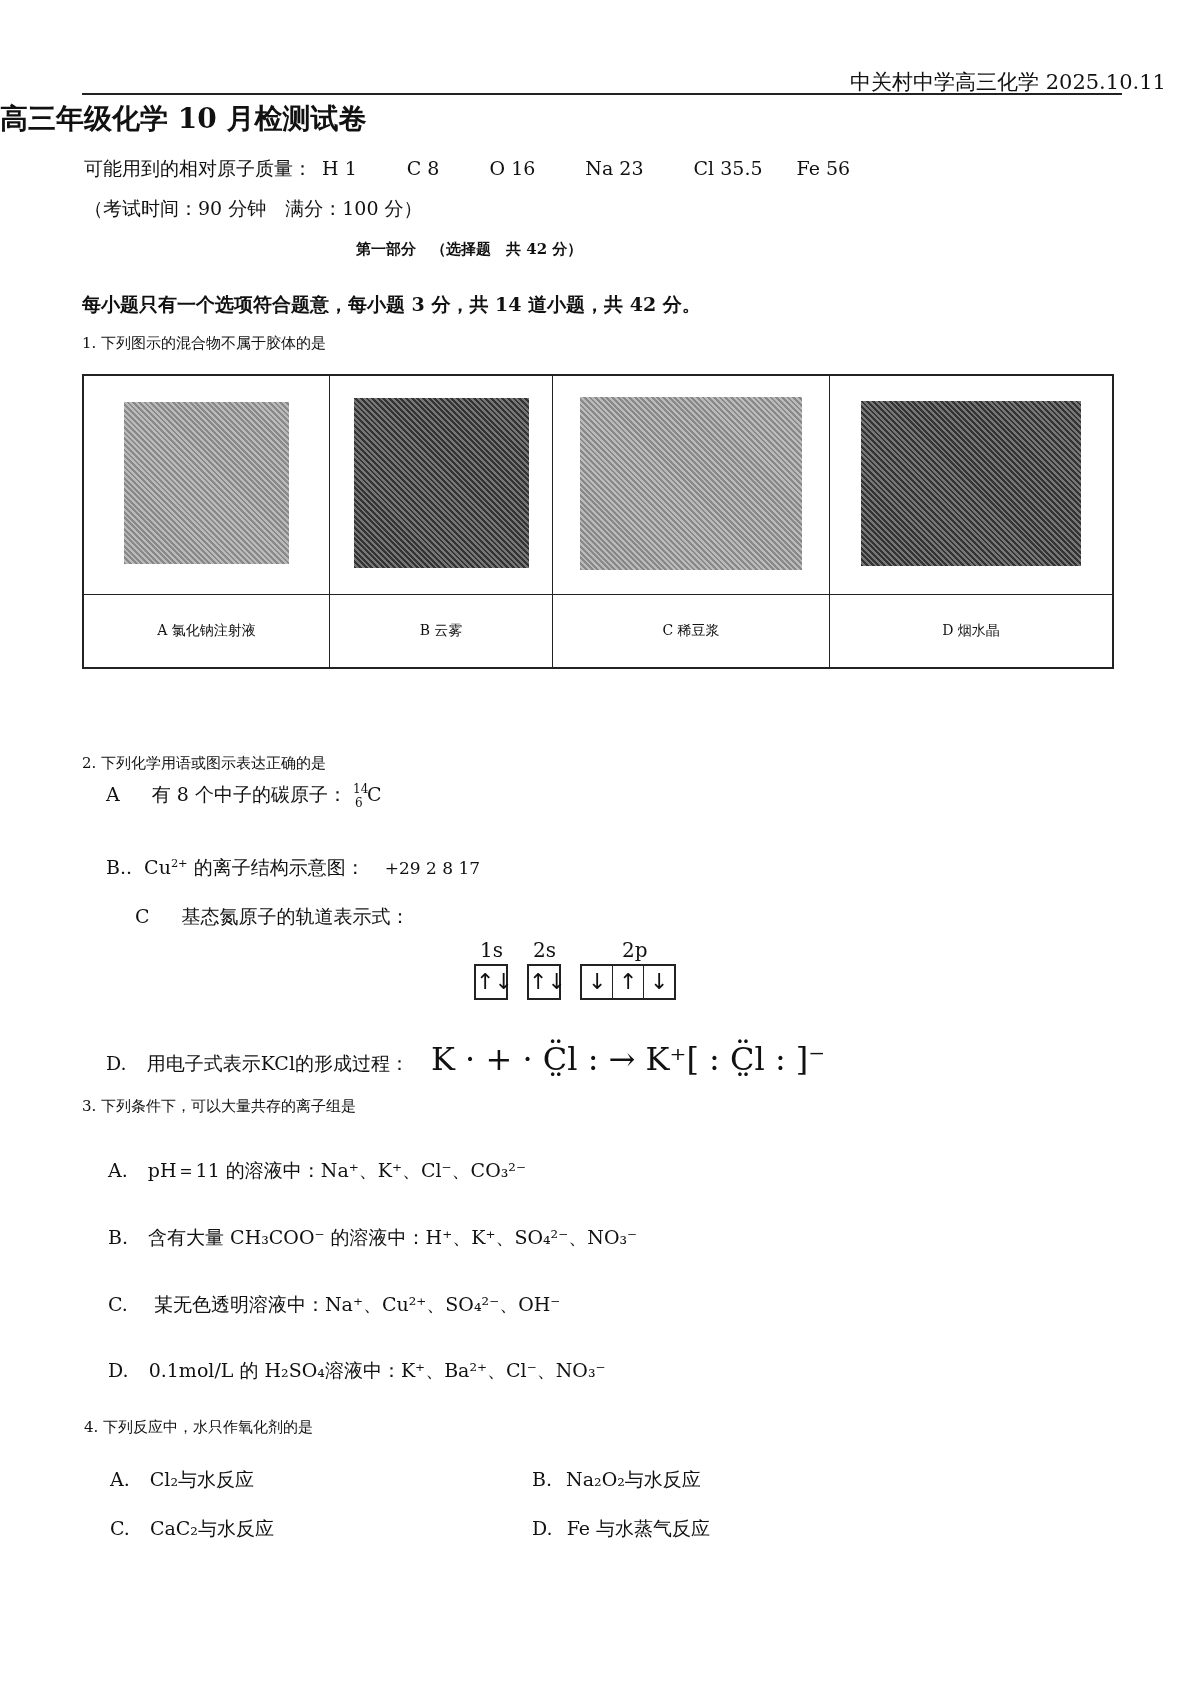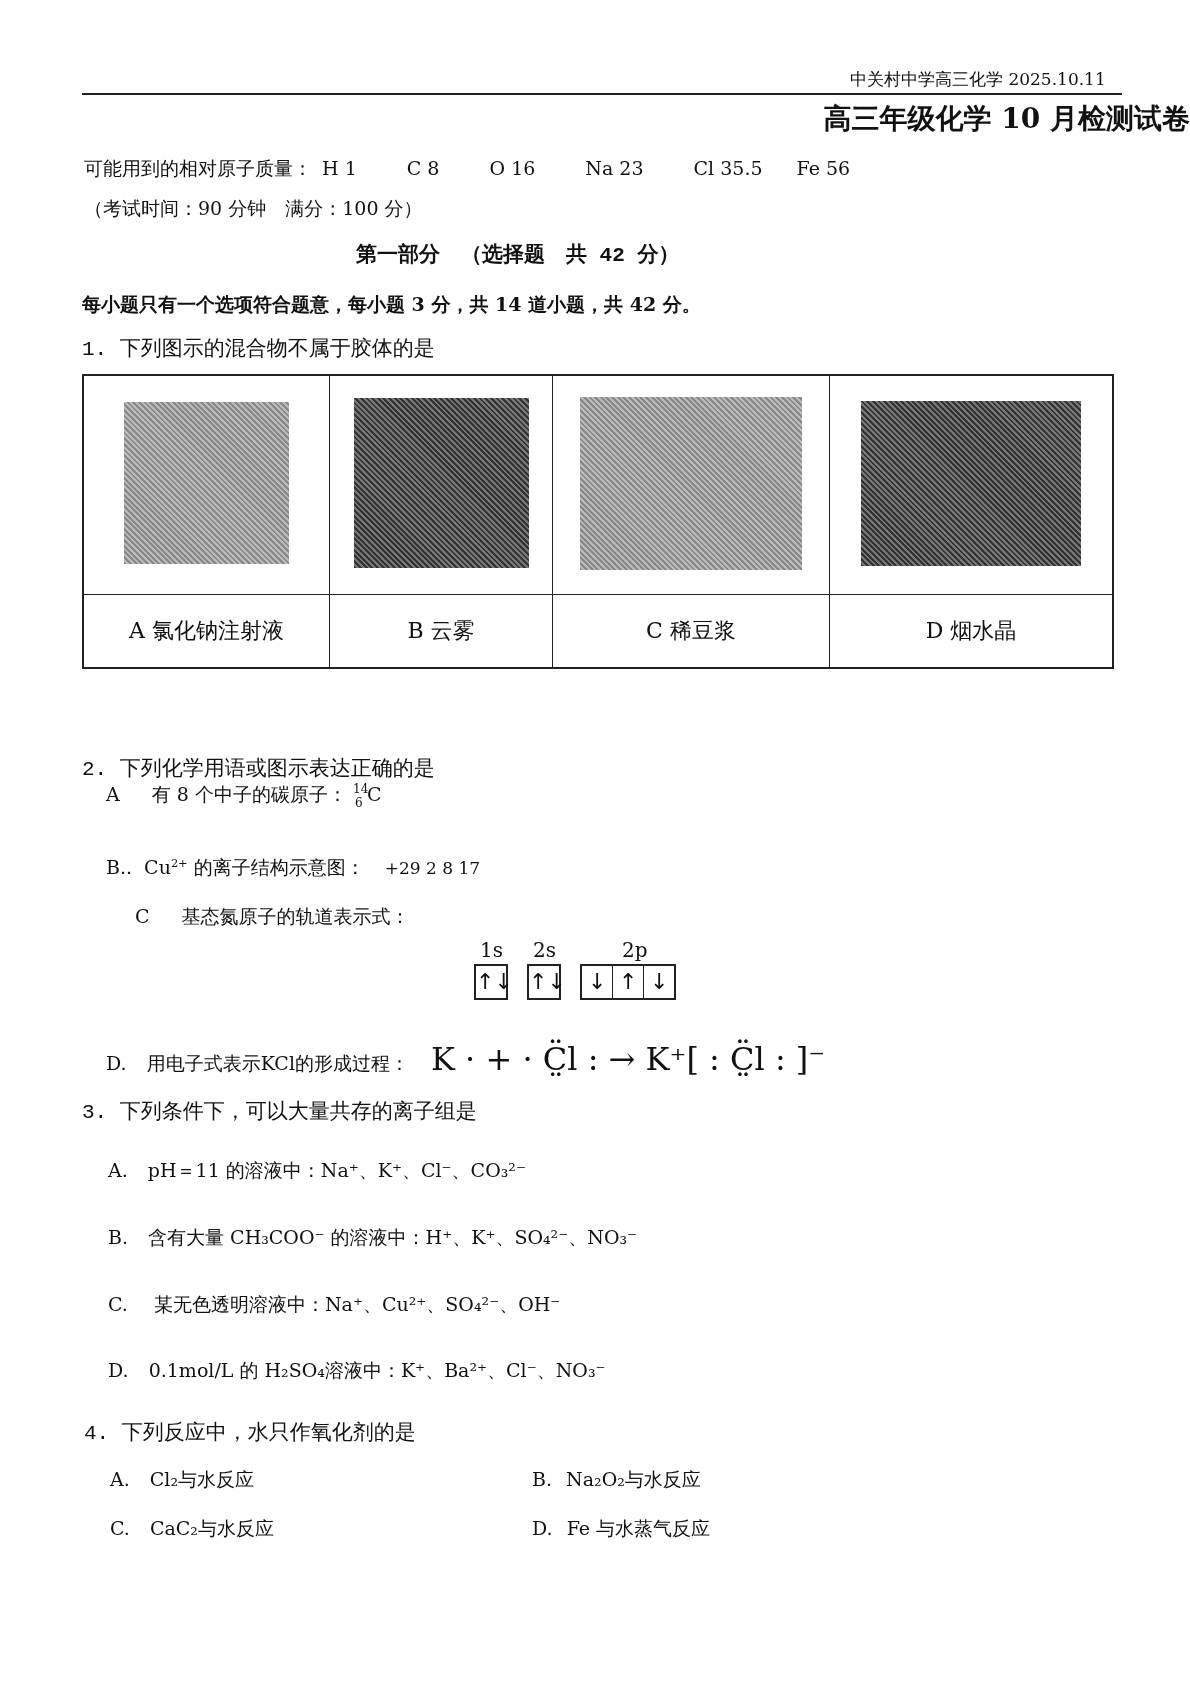--- a/index.html
+++ b/index.html
@@ -1,30 +1,30 @@
 <!DOCTYPE html>
 <html><head>
 <meta charset="utf-8">
 <style>
   html, body { margin:0; padding:0; }
   body { width:1190px; height:1682px; background:#fff; position:relative; overflow:hidden;
          font-family:"DejaVu Serif","Liberation Serif",serif; color:#111; }
   .abs { position:absolute; white-space:nowrap; }
-  .header-note { left:850px; top:68px; font-size:17px; }
+  .header-note { left:850px; top:68px; font-size:21px; }
   .header-rule { position:absolute; left:82px; top:93px; width:1040px; height:2px; background:#222; }
-  .title { left:0; width:1190px; text-align:right; top:100px; font-size:28px; font-weight:bold; }
+  .title { left:0; width:1190px; text-align:left; top:100px; font-size:28px; font-weight:bold; }
   .t18 { font-size:19px; }
-  .t20 { font-size:21px;font-family:Liberation Mono, monospace; }
+  .t20 { font-size:15px; }
   .bold { font-weight:bold; }
   sup, sub { font-size:0.6em; line-height:0; }
   
   .qtable { position:absolute; left:82px; top:374px; width:1032px; height:294px; border:2px solid #222; border-collapse:collapse; }
   .qtable td { border:1.5px solid #222; text-align:center; vertical-align:middle; padding:0; }
   .qtable tr.img-row td { height:218px; }
-  .qtable tr.lbl-row td { height:72px; font-size:22px; }
+  .qtable tr.lbl-row td { height:72px; font-size:14px; }
   .pic { display:inline-block; background:repeating-linear-gradient(45deg,#888 0 2px,#bbb 2px 4px); }
   .pic.dark { background:repeating-linear-gradient(45deg,#333 0 2px,#777 2px 4px); }
   .orb-box { display:inline-block; border:2px solid #222; height:32px; vertical-align:middle; }
   .orb-cell { display:inline-block; width:30px; height:32px; border-right:1.5px solid #222; text-align:center; font-size:22px; line-height:32px; font-family:"DejaVu Sans",sans-serif; }
   .orb-cell:last-child { border-right:none; }
   .orb-lbl { position:absolute; font-size:20px; }
 </style>
 </head>
 <body>
 

